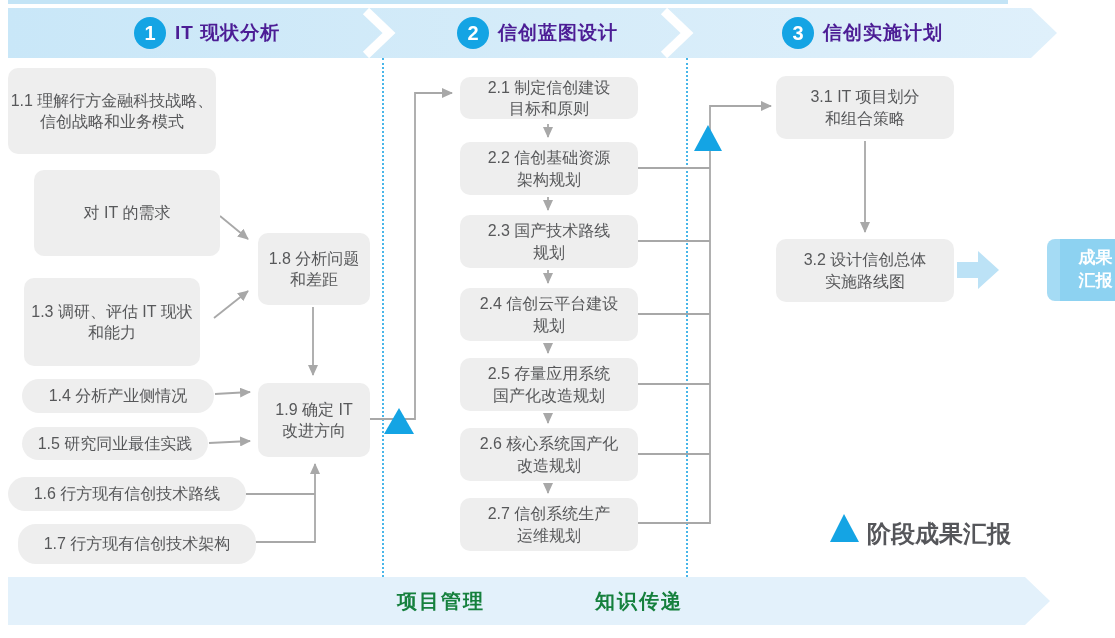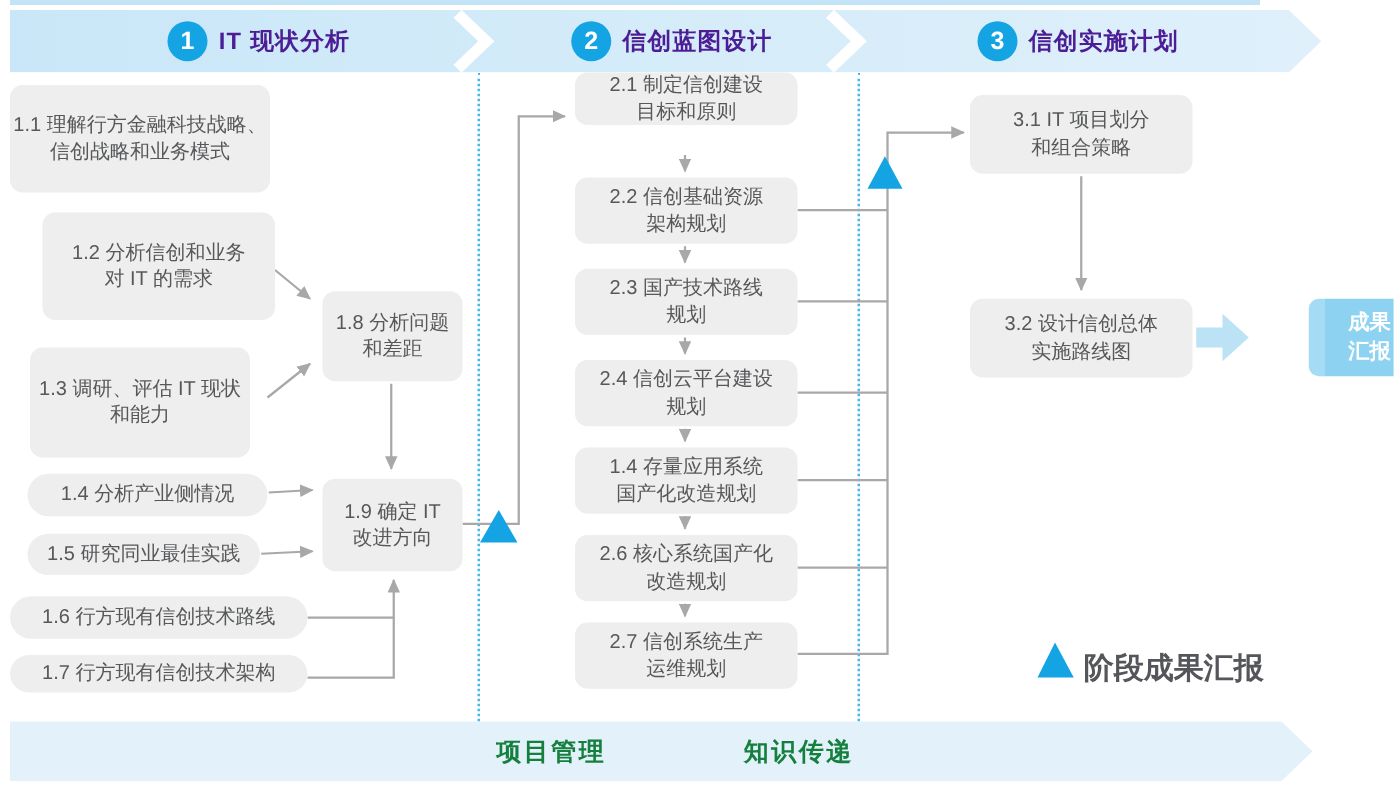--- a/index.html
+++ b/index.html
@@ -113,66 +113,65 @@
   <div class="phase-header" style="left:782px">
     <span class="num-circle">3</span>
     <span class="phase-title">信创实施计划</span>
   </div>
 
   <div class="box" style="left:8px;top:68px;width:208px;height:86px">
     <span>1.1 理解行方金融科技战略、</span>
     <span>信创战略和业务模式</span>
   </div>
   <div class="box" style="left:34px;top:170px;width:186px;height:86px">
-    <span>1.2 分析信创和业务</span>
     <span>对 IT 的需求</span>
   </div>
   <div class="box" style="left:24px;top:278px;width:176px;height:88px">
     <span>1.3 调研、评估 IT 现状</span>
     <span>和能力</span>
   </div>
   <div class="box pill" style="left:22px;top:379px;width:192px;height:34px">
     <span>1.4 分析产业侧情况</span>
   </div>
   <div class="box pill" style="left:22px;top:427px;width:186px;height:33px">
     <span>1.5 研究同业最佳实践</span>
   </div>
   <div class="box pill" style="left:8px;top:477px;width:238px;height:34px">
     <span>1.6 行方现有信创技术路线</span>
   </div>
-  <div class="box pill" style="left:8px;top:524px;width:238px;height:30px">
+  <div class="box pill" style="left:18px;top:524px;width:238px;height:40px">
     <span>1.7 行方现有信创技术架构</span>
   </div>
   <div class="box" style="left:258px;top:233px;width:112px;height:72px">
     <span>1.8 分析问题</span>
     <span>和差距</span>
   </div>
   <div class="box" style="left:258px;top:383px;width:112px;height:74px">
     <span>1.9 确定 IT</span>
     <span>改进方向</span>
   </div>
 
-  <div class="box" style="left:460px;top:58px;width:178px;height:42px">
+  <div class="box" style="left:460px;top:77px;width:178px;height:42px">
     <span>2.1 制定信创建设</span>
     <span>目标和原则</span>
   </div>
   <div class="box" style="left:460px;top:142px;width:178px;height:53px">
     <span>2.2 信创基础资源</span>
     <span>架构规划</span>
   </div>
   <div class="box" style="left:460px;top:215px;width:178px;height:53px">
     <span>2.3 国产技术路线</span>
     <span>规划</span>
   </div>
   <div class="box" style="left:460px;top:288px;width:178px;height:53px">
     <span>2.4 信创云平台建设</span>
     <span>规划</span>
   </div>
   <div class="box" style="left:460px;top:358px;width:178px;height:53px">
-    <span>1.4 存量应用系统</span>
+    <span>2.5 存量应用系统</span>
     <span>国产化改造规划</span>
   </div>
   <div class="box" style="left:460px;top:428px;width:178px;height:53px">
     <span>2.6 核心系统国产化</span>
     <span>改造规划</span>
   </div>
   <div class="box" style="left:460px;top:498px;width:178px;height:53px">
     <span>2.7 信创系统生产</span>
     <span>运维规划</span>
   </div>

